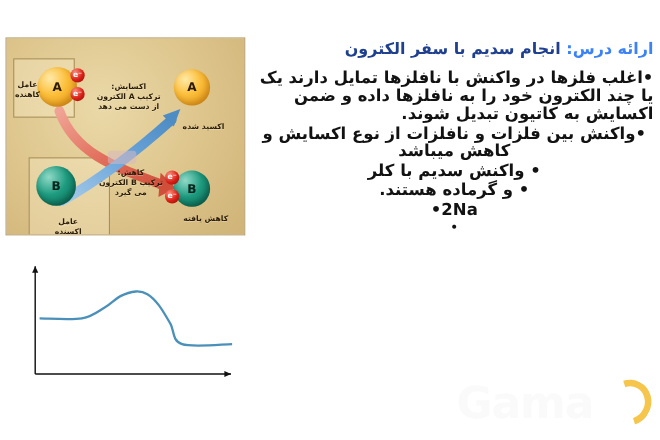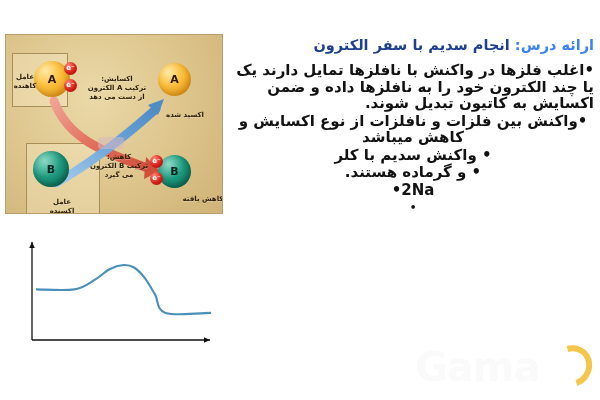--- a/index.html
+++ b/index.html
@@ -142,21 +142,21 @@
     direction: rtl;
     white-space: pre-line;
     font-weight: bold;
     text-shadow: 0 1px 0 rgba(255,255,255,.25);
   }
   #lblReducingAgent { left: 1px;  top: 38px;  width: 36px; }
   #lblOxidizingAgent{ left: 30px; top: 163px; width: 52px; }
   #lblOxidation     { left: 78px; top: 40px;  width: 66px; }
   #lblReduction     { left: 82px; top: 118px; width: 62px; }
   #lblOxidized      { left: 160px;top: 76px;  width: 54px; text-align: left; }
-  #lblReduced       { left: 168px;top: 160px; width: 58px; }
+  #lblReduced       { left: 152px;top: 160px; width: 58px; }
 
   
   #chart {
     position: absolute;
     left: 6px;
     top: 232px;
     width: 212px;
     height: 122px;
   }
 

